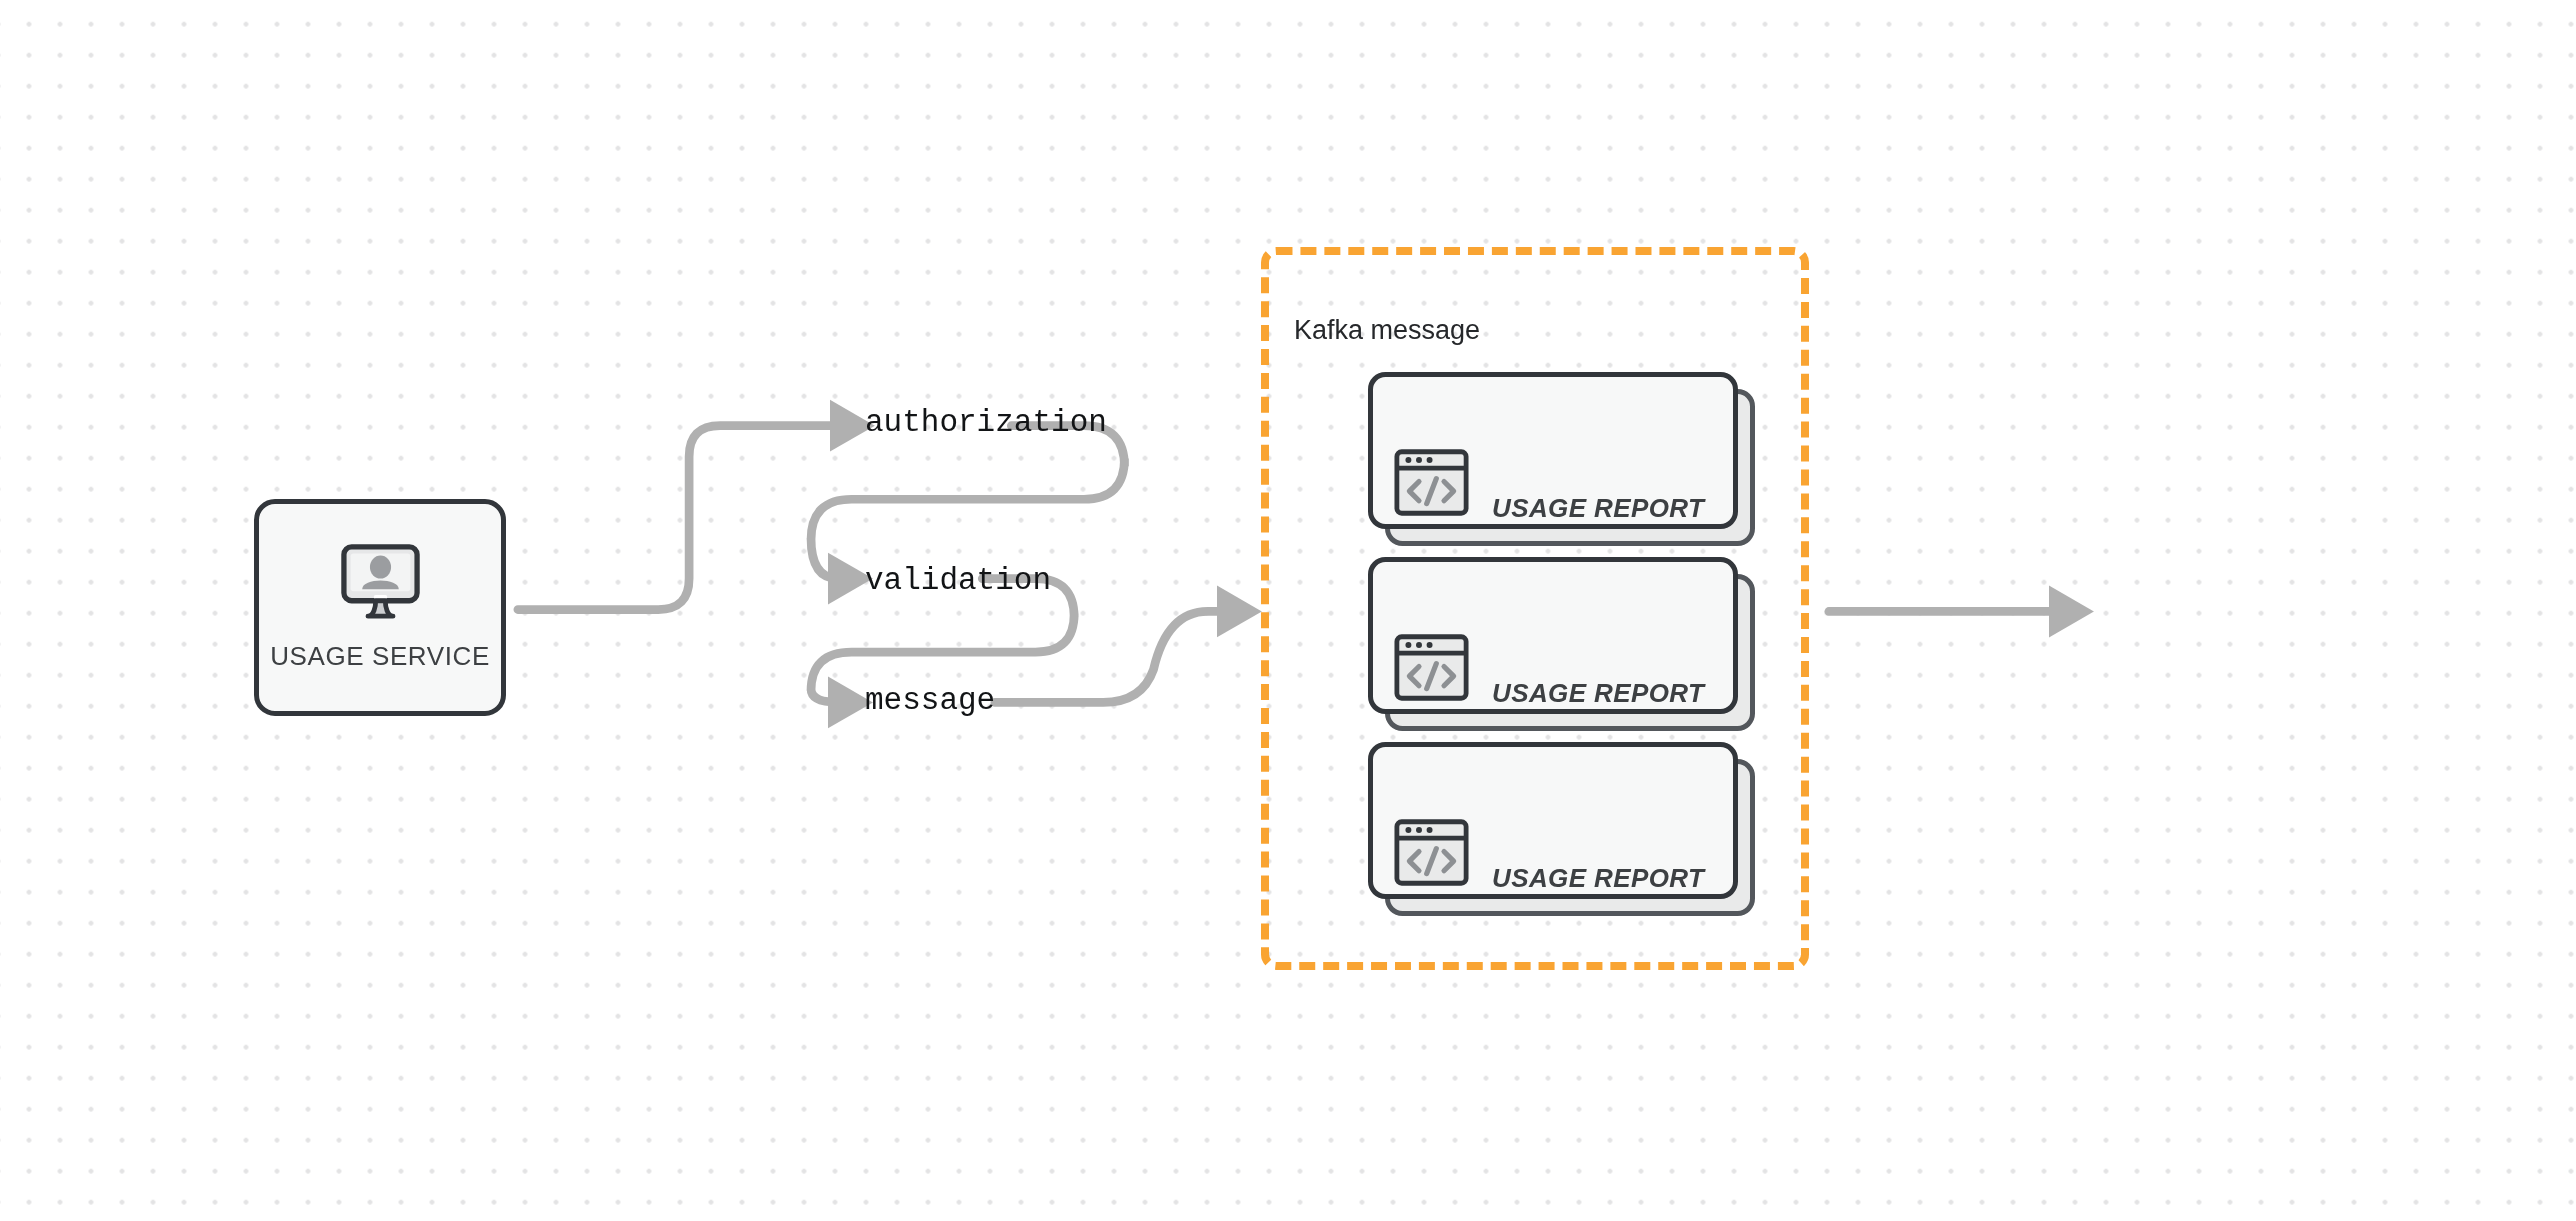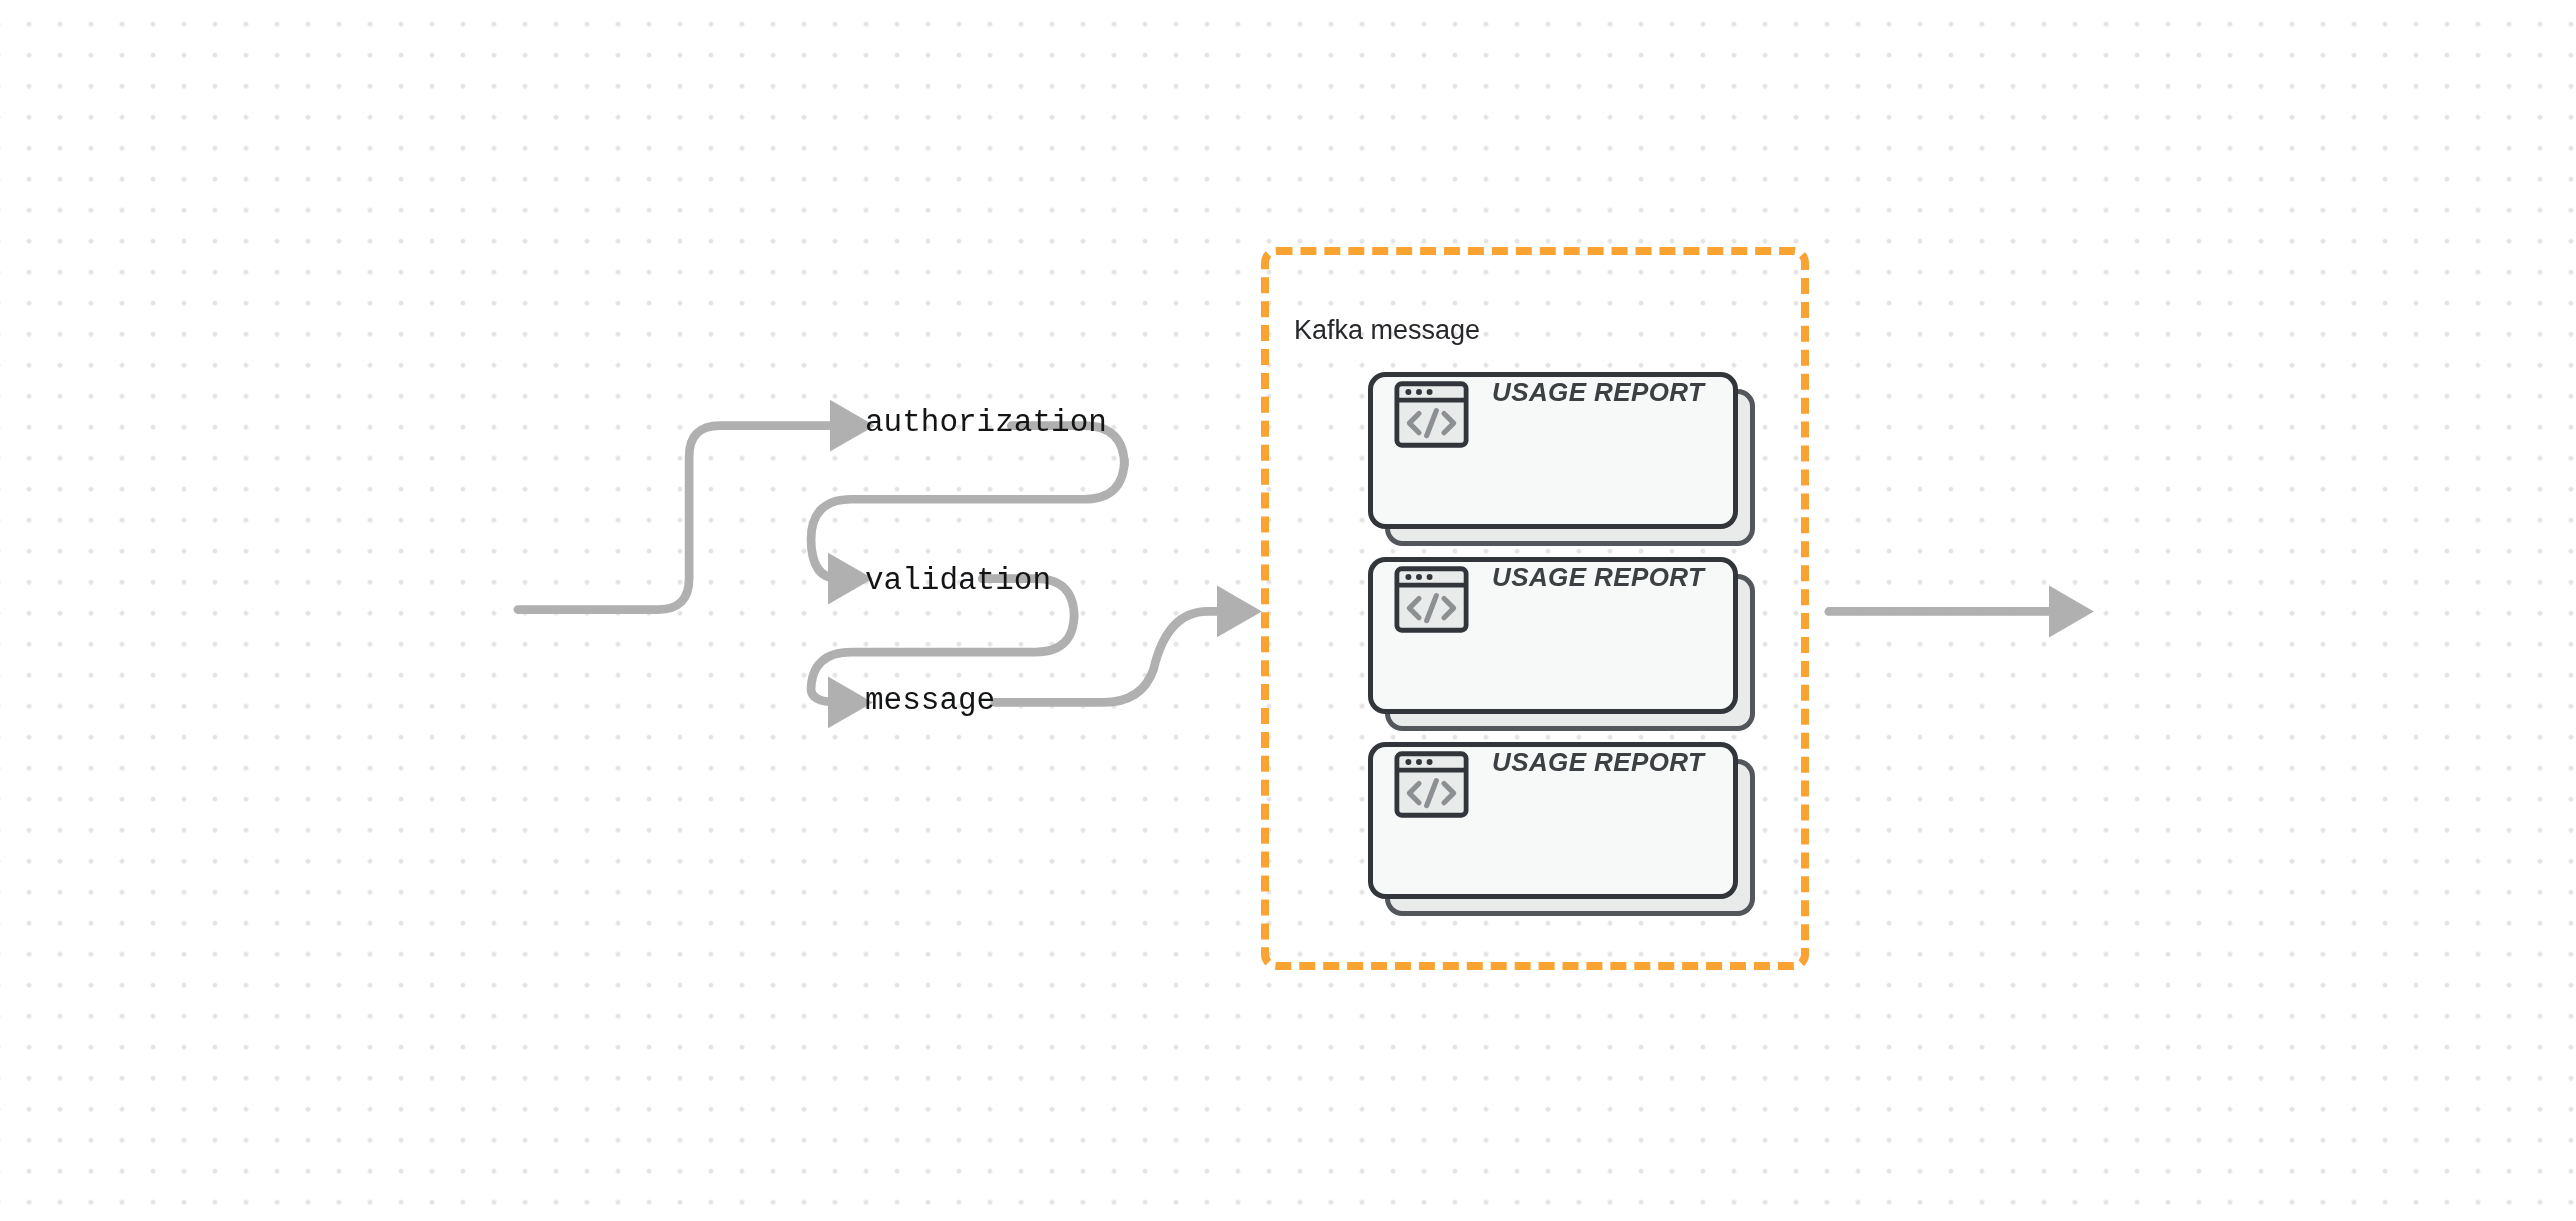--- a/index.html
+++ b/index.html
@@ -98,21 +98,21 @@
     border-radius: 17.4px;
   }
   .report-card {
     position: absolute;
     left: 0; top: 0;
     width: 370px; height: 157px;
     background: #f7f8f8;
     border: 5.8px solid #32363b;
     border-radius: 17.4px;
     display: flex;
-    align-items: flex-start;
+    align-items: flex-end;
     padding-left: 21px;
   }
   .report-card-label {
     font-size: 26px;
     font-style: italic;
     font-weight: bold;
     color: #3d4043;
     letter-spacing: 0.4px;
     margin-left: 23px;
     font-family: "Liberation Sans", sans-serif;
@@ -151,20 +151,33 @@
 
     <path d="M 1045,440 L 1120,440 Q 1162,440 1162,482 L 1162,474 Q 1162,516 1120,516 L 880,516 Q 838,516 838,558 L 838,556 Q 838,598 866,598 L 866,598" fill="none" stroke="#b0b0b0" stroke-width="9" stroke-linecap="round" marker-end="url(#arrowhead)"></path>
 
     <path d="M 1015,598 L 1070,598 Q 1110,598 1110,638 L 1110,634 Q 1110,674 1070,674 L 880,674 Q 838,674 838,714 L 838,712 Q 838,726 866,726 L 866,726" fill="none" stroke="#b0b0b0" stroke-width="9" stroke-linecap="round" marker-end="url(#arrowhead)"></path>
 
     <path d="M 1028,726 L 1140,726 Q 1180,726 1192,692 Q 1206,632 1248,632 L 1268,632" fill="none" stroke="#b0b0b0" stroke-width="9" stroke-linecap="round" marker-end="url(#arrowhead)"></path>
 
     <path d="M 1890,632 L 2128,632" fill="none" stroke="#b0b0b0" stroke-width="9" stroke-linecap="round" marker-end="url(#arrowhead)"></path>
   </svg>
 
+  <div class="node-box" id="usage-service-node">
+    <div class="node-icon">
+      <svg width="83" height="77" viewBox="0 0 86 80" xmlns="http://www.w3.org/2000/svg">
+        <rect x="5" y="4" width="76" height="56" rx="8" fill="#e6e7e8" stroke="#32363b" stroke-width="5.5"></rect>
+        <rect x="12" y="11" width="62" height="39" rx="3" fill="#f3f4f4"></rect>
+        <ellipse cx="43" cy="25" rx="11" ry="12" fill="#9b9da0"></ellipse>
+        <path d="M24 48 C 24 36, 62 36, 62 48 Z" fill="#9b9da0"></path>
+        <rect x="36" y="54" width="14" height="4" rx="2" fill="#ffffff"></rect>
+        <path d="M30 76 C 36 76, 38 66, 38 60 L 48 60 C 48 66, 50 76, 56 76 Z" fill="#cdcfd1" stroke="#32363b" stroke-width="5" stroke-linejoin="round"></path>
+      </svg>
+    </div>
+    <div class="node-label">USAGE SERVICE</div>
+  </div>
 
   <div id="kafka-message-group">
     <div id="kafka-message-title">Kafka message</div>
 
     <div class="report-card-wrap" id="report-card-1">
       <div class="report-card-shadow"></div>
       <div class="report-card">
         <span class="code-window-icon">
           <svg width="75" height="75" viewBox="0 0 78 78" xmlns="http://www.w3.org/2000/svg">
             <rect x="3" y="7" width="72" height="64" rx="5" fill="#e9eaea" stroke="#32363b" stroke-width="5"></rect>

